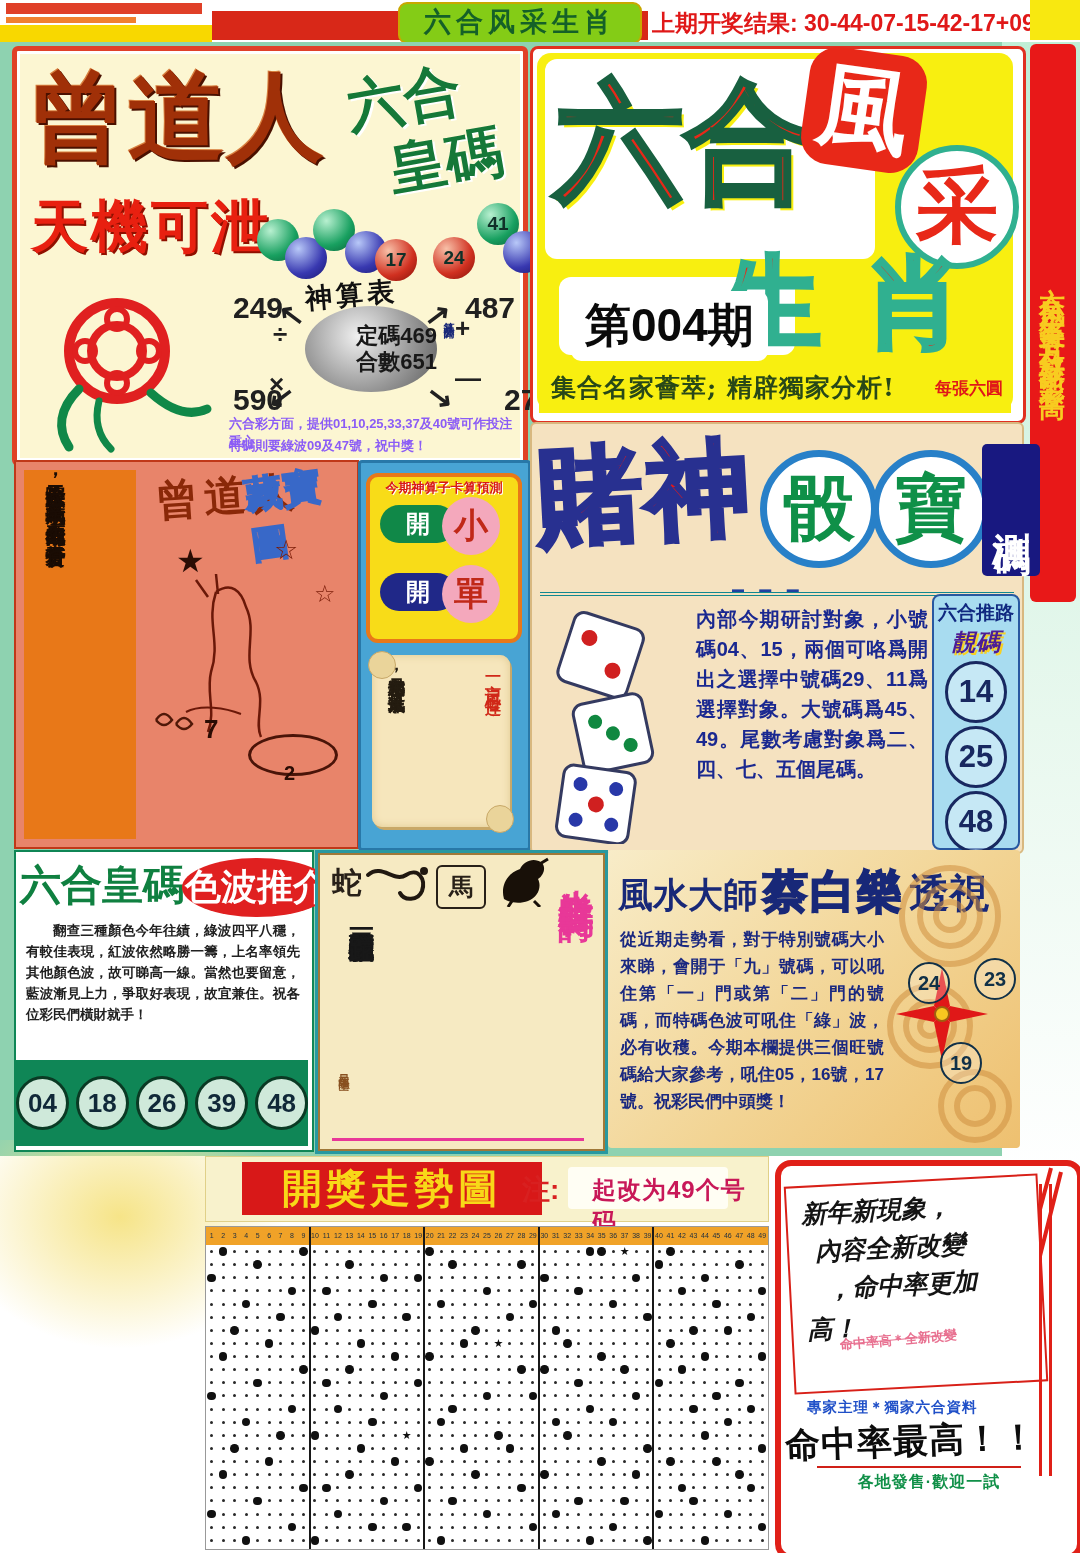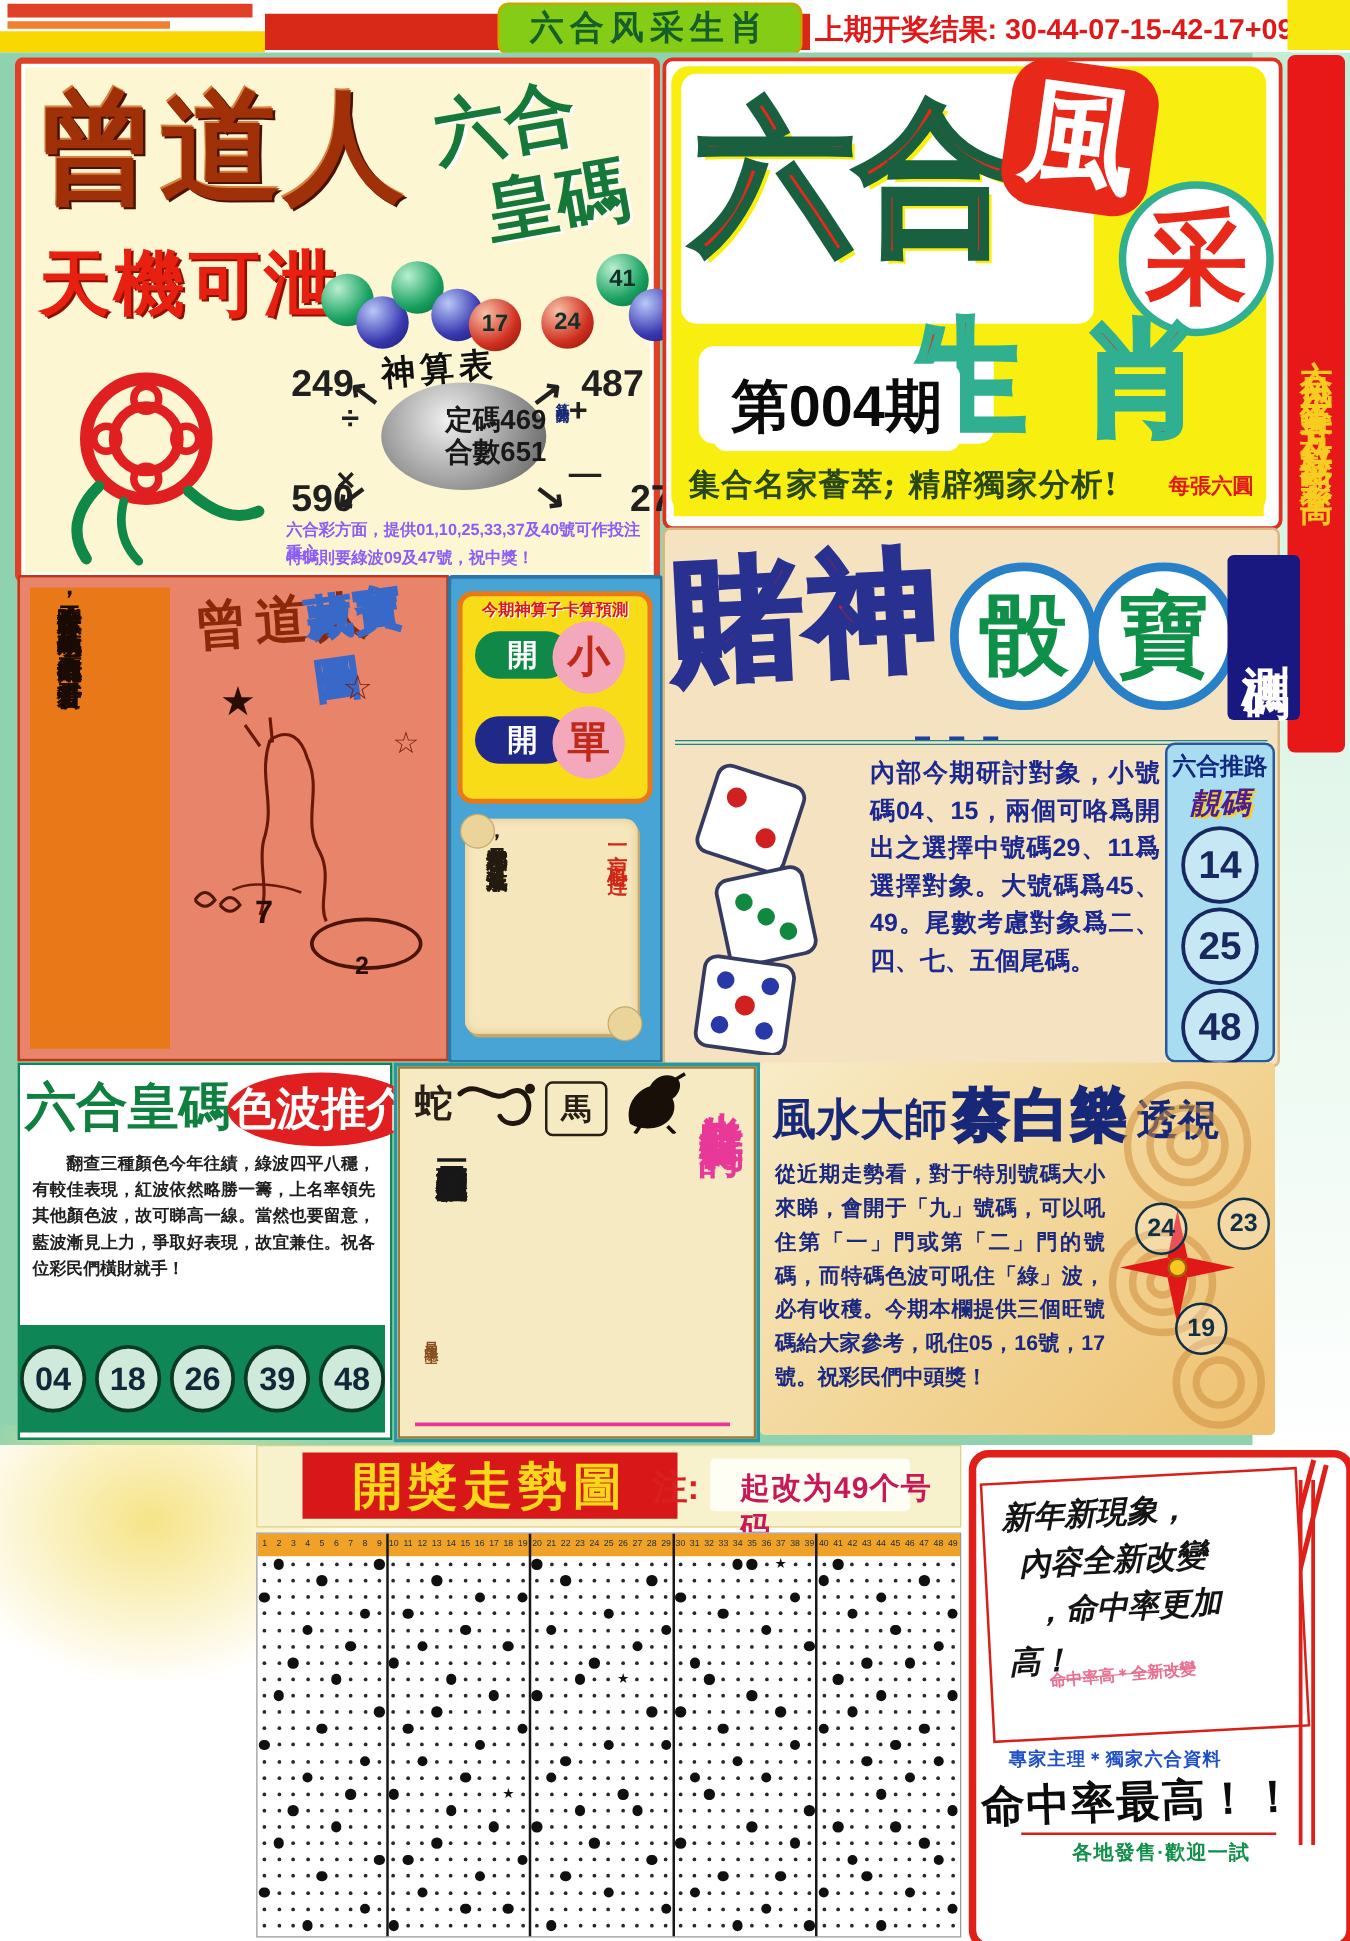--- a/index.html
+++ b/index.html
@@ -174,21 +174,21 @@
   #zp-sign{left:18px;top:212px;writing-mode:vertical-rl;text-orientation:upright;font-size:11px;
     color:#885020;font-weight:bold;letter-spacing:2px;}
   #zp-line{left:14px;top:285px;width:252px;height:3px;background:#e83898;}
 
   
   #fengshui{left:608px;top:850px;width:412px;height:298px;border-radius:4px;
     background:linear-gradient(135deg,#f8ecc8 0%,#f2d494 55%,#eec070 100%);}
   #fs-title{left:10px;top:12px;white-space:nowrap;color:#182878;font-family:"DejaVu Serif",serif;}
   #fs-title .a{font-size:35px;font-weight:bold;}
   #fs-title .b{font-size:45px;font-weight:bold;-webkit-text-stroke:2px #182878;letter-spacing:2px;}
-  #fs-title .c{font-size:33px;font-weight:bold;}
+  #fs-title .c{font-size:40px;font-weight:bold;}
   #fs-body{left:12px;top:76px;width:264px;font-size:17px;font-weight:bold;color:#1a2880;
     line-height:27px;text-align:justify;}
   .fs-circ{position:absolute;width:38px;height:38px;border-radius:50%;border:2.5px solid #103048;
     display:flex;align-items:center;justify-content:center;font-size:20px;font-weight:bold;
     color:#103048;background:rgba(255,255,255,.25);}
 
   
   #trend-head{left:205px;top:1156px;width:562px;height:64px;background:#f8f2cc;border:1px solid #e0d088;}
   #th-red{left:4px;top:5px;width:300px;height:53px;background:#d81818;display:flex;align-items:center;
     justify-content:center;margin-left:32px;}

